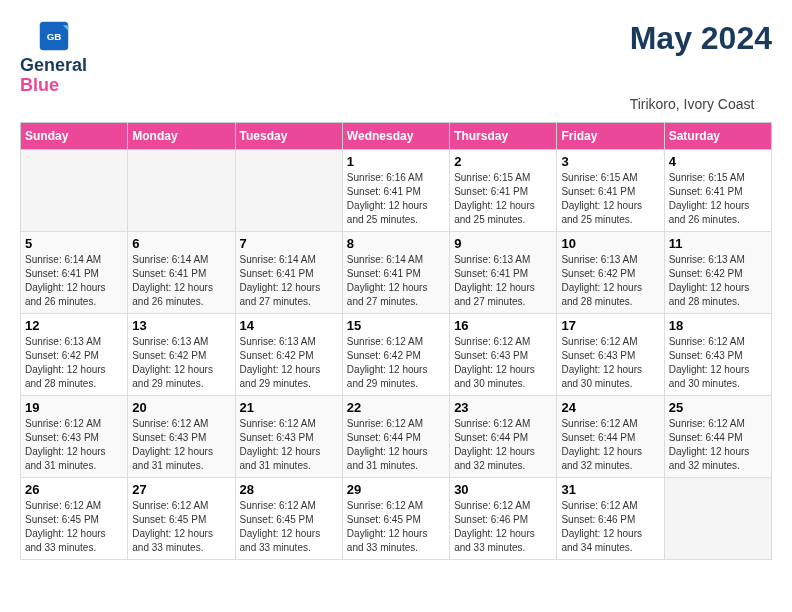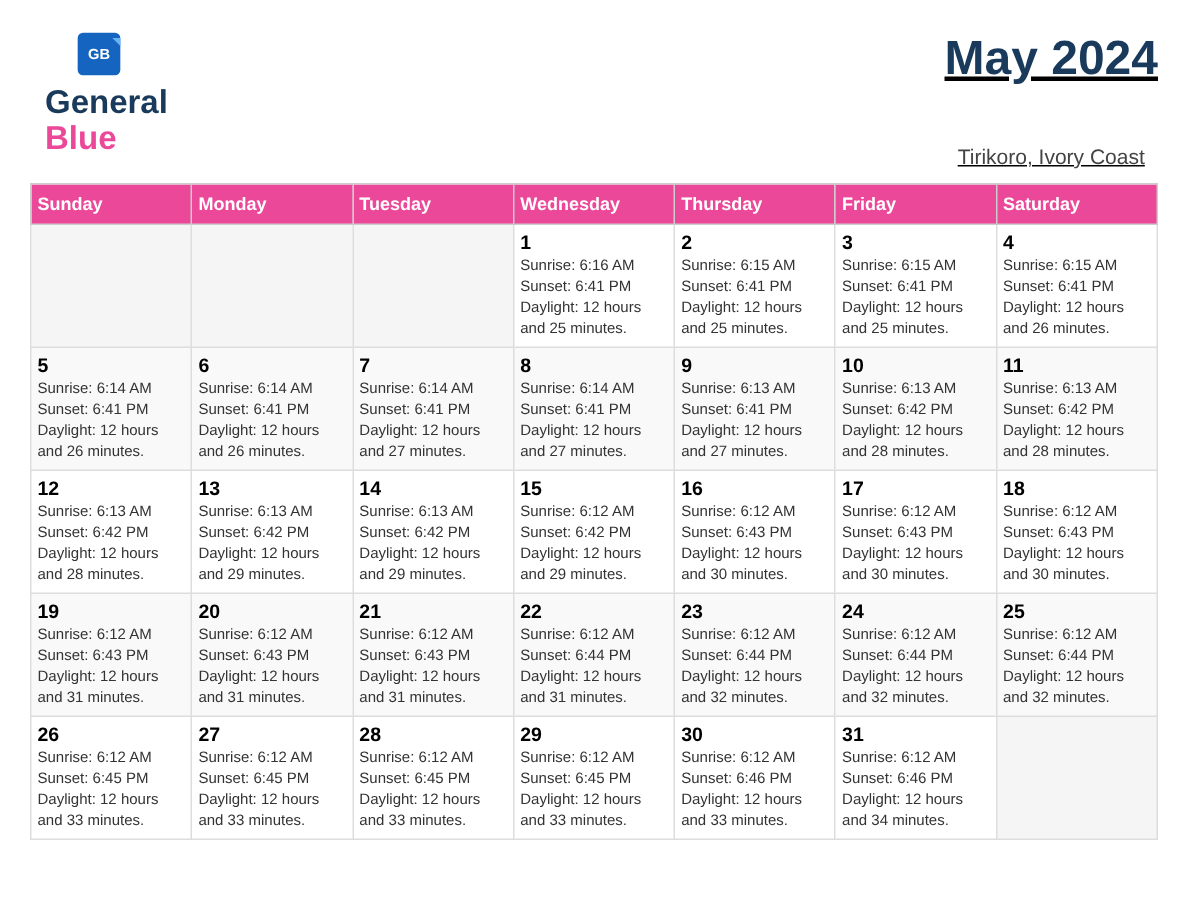--- a/index.html
+++ b/index.html
@@ -16,34 +16,32 @@
       align-items: flex-start;
       margin-bottom: 10px;
     }
     .logo {
       display: flex;
       align-items: center;
       gap: 4px;
       flex-direction: column;
     }
     .logo-text {
-      font-size: 22px;
+      font-size: 18px;
       font-weight: bold;
       color: #1a3a5c;
       line-height: 1.1;
-      margin-left: 10px;
     }
     .logo-text span { color: #ec4899; }
     .logo-icon {
       width: 32px;
       height: 32px;
     }
     .title-block {
-      text-align: center;
-      text-decoration: underline;
+      text-align: left;
     }
     .month-year {
       font-size: 32px;
       font-weight: bold;
       color: #1a3a5c;
     }
     .location {
       font-size: 14px;
       color: #444;
       margin-top: 39px;

